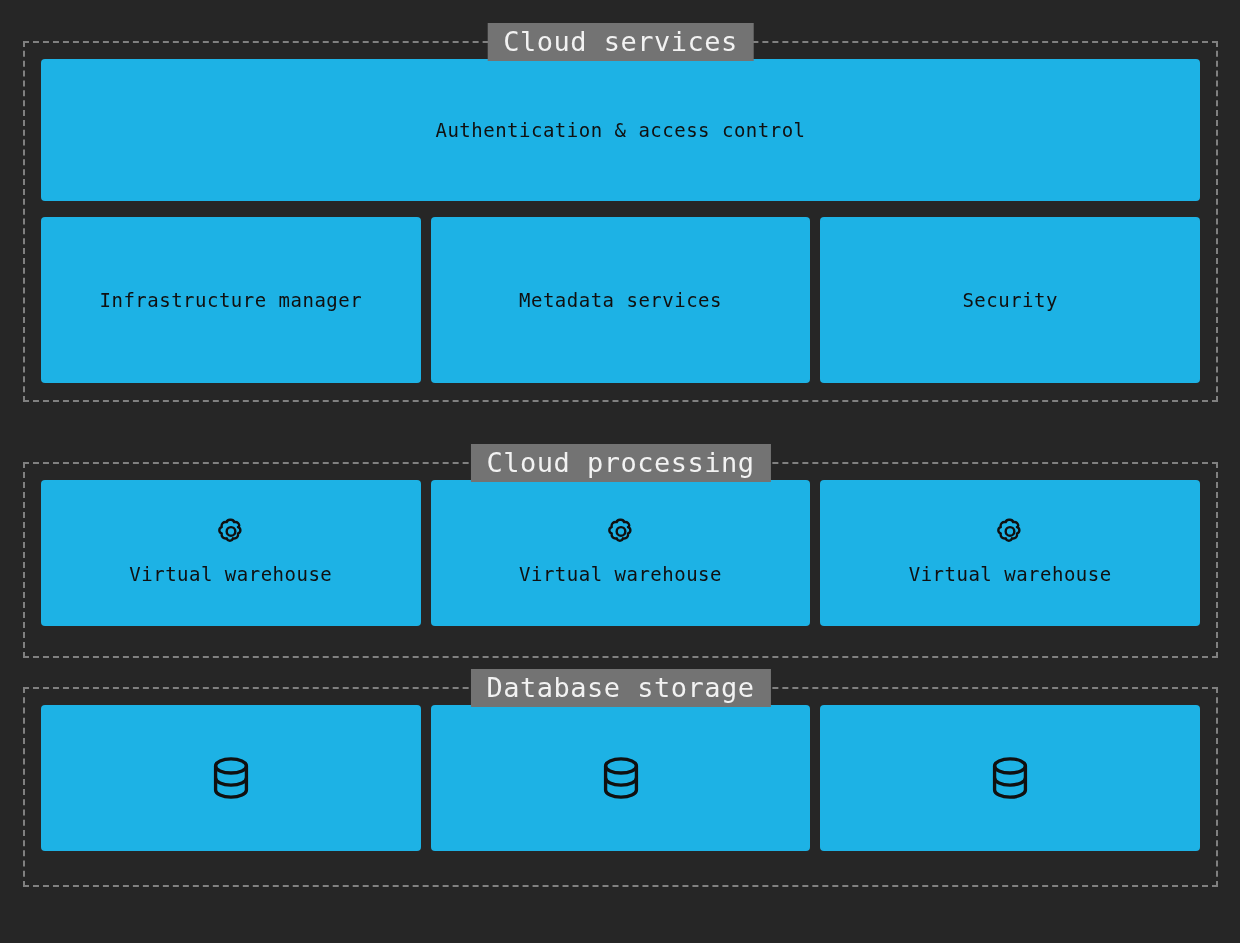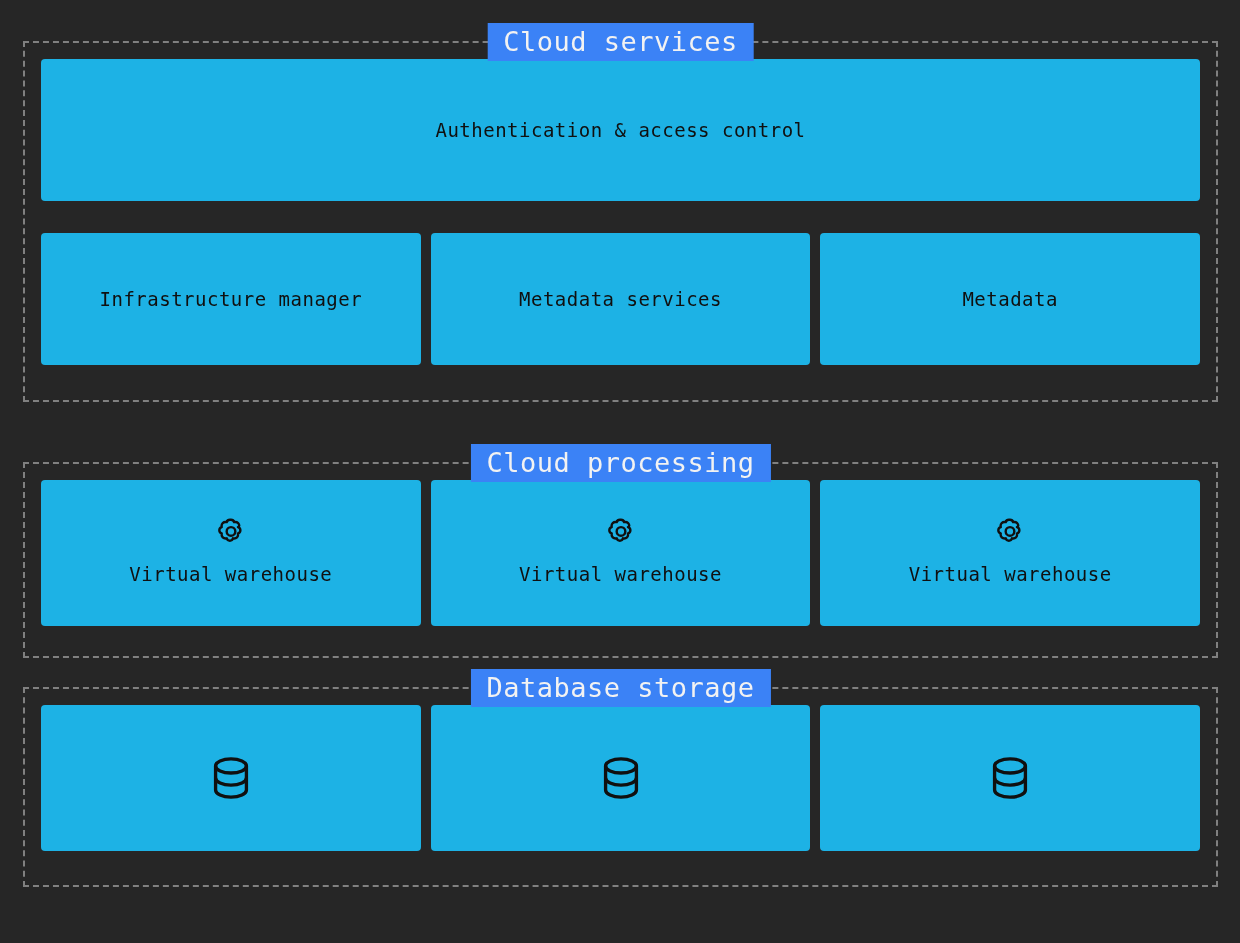--- a/index.html
+++ b/index.html
@@ -31,33 +31,33 @@
     width: 1195px;
     border: 2px dashed #808080;
     box-sizing: border-box;
     background: transparent;
   }
   .section-title {
     position: absolute;
     top: -20px;
     left: 50%;
     transform: translateX(-50%);
-    background: #3b82f6;
+    background: #737373;
     color: #f2f2f2;
     font-size: 27px;
     line-height: 38px;
     letter-spacing: 0.5px;
     padding: 0 16px;
     white-space: nowrap;
   }
   .section-body {
     padding: 16px;
     display: flex;
     flex-direction: column;
-    gap: 32px;
+    gap: 16px;
     box-sizing: border-box;
   }
 
   .row {
     display: flex;
     flex-direction: row;
     gap: 10px;
     width: 100%;
   }
 
@@ -84,21 +84,21 @@
   .box-icon {
     display: block;
     line-height: 0;
     margin-bottom: 12px;
   }
   .box-icon svg { display: block; }
 
   
   #section-cloud { top: 41px; height: 361px; }
   #section-cloud .auth-box { height: 142px; }
-  #section-cloud .svc-box  { height: 132px; }
+  #section-cloud .svc-box  { height: 166px; }
 
   #section-query { top: 462px; height: 196px; }
   #section-query .box { height: 146px; padding-bottom: 4px; }
 
   #section-storage { top: 687px; height: 200px; }
   #section-storage .box { height: 146px; }
   #section-storage .box-icon { margin-bottom: 0; }
 </style>
 </head>
 <body>
@@ -117,21 +117,21 @@
       </div>
 
       <div class="row">
         <div class="box svc-box">
           <span class="box-label">Infrastructure manager</span>
         </div>
         <div class="box svc-box">
           <span class="box-label">Metadata services</span>
         </div>
         <div class="box svc-box">
-          <span class="box-label">Metadata</span>
+          <span class="box-label">Security</span>
         </div>
       </div>
 
     </div>
   </div>
 
   <div class="section" id="section-query">
     <div class="section-title">Cloud processing</div>
 
     <div class="section-body">

